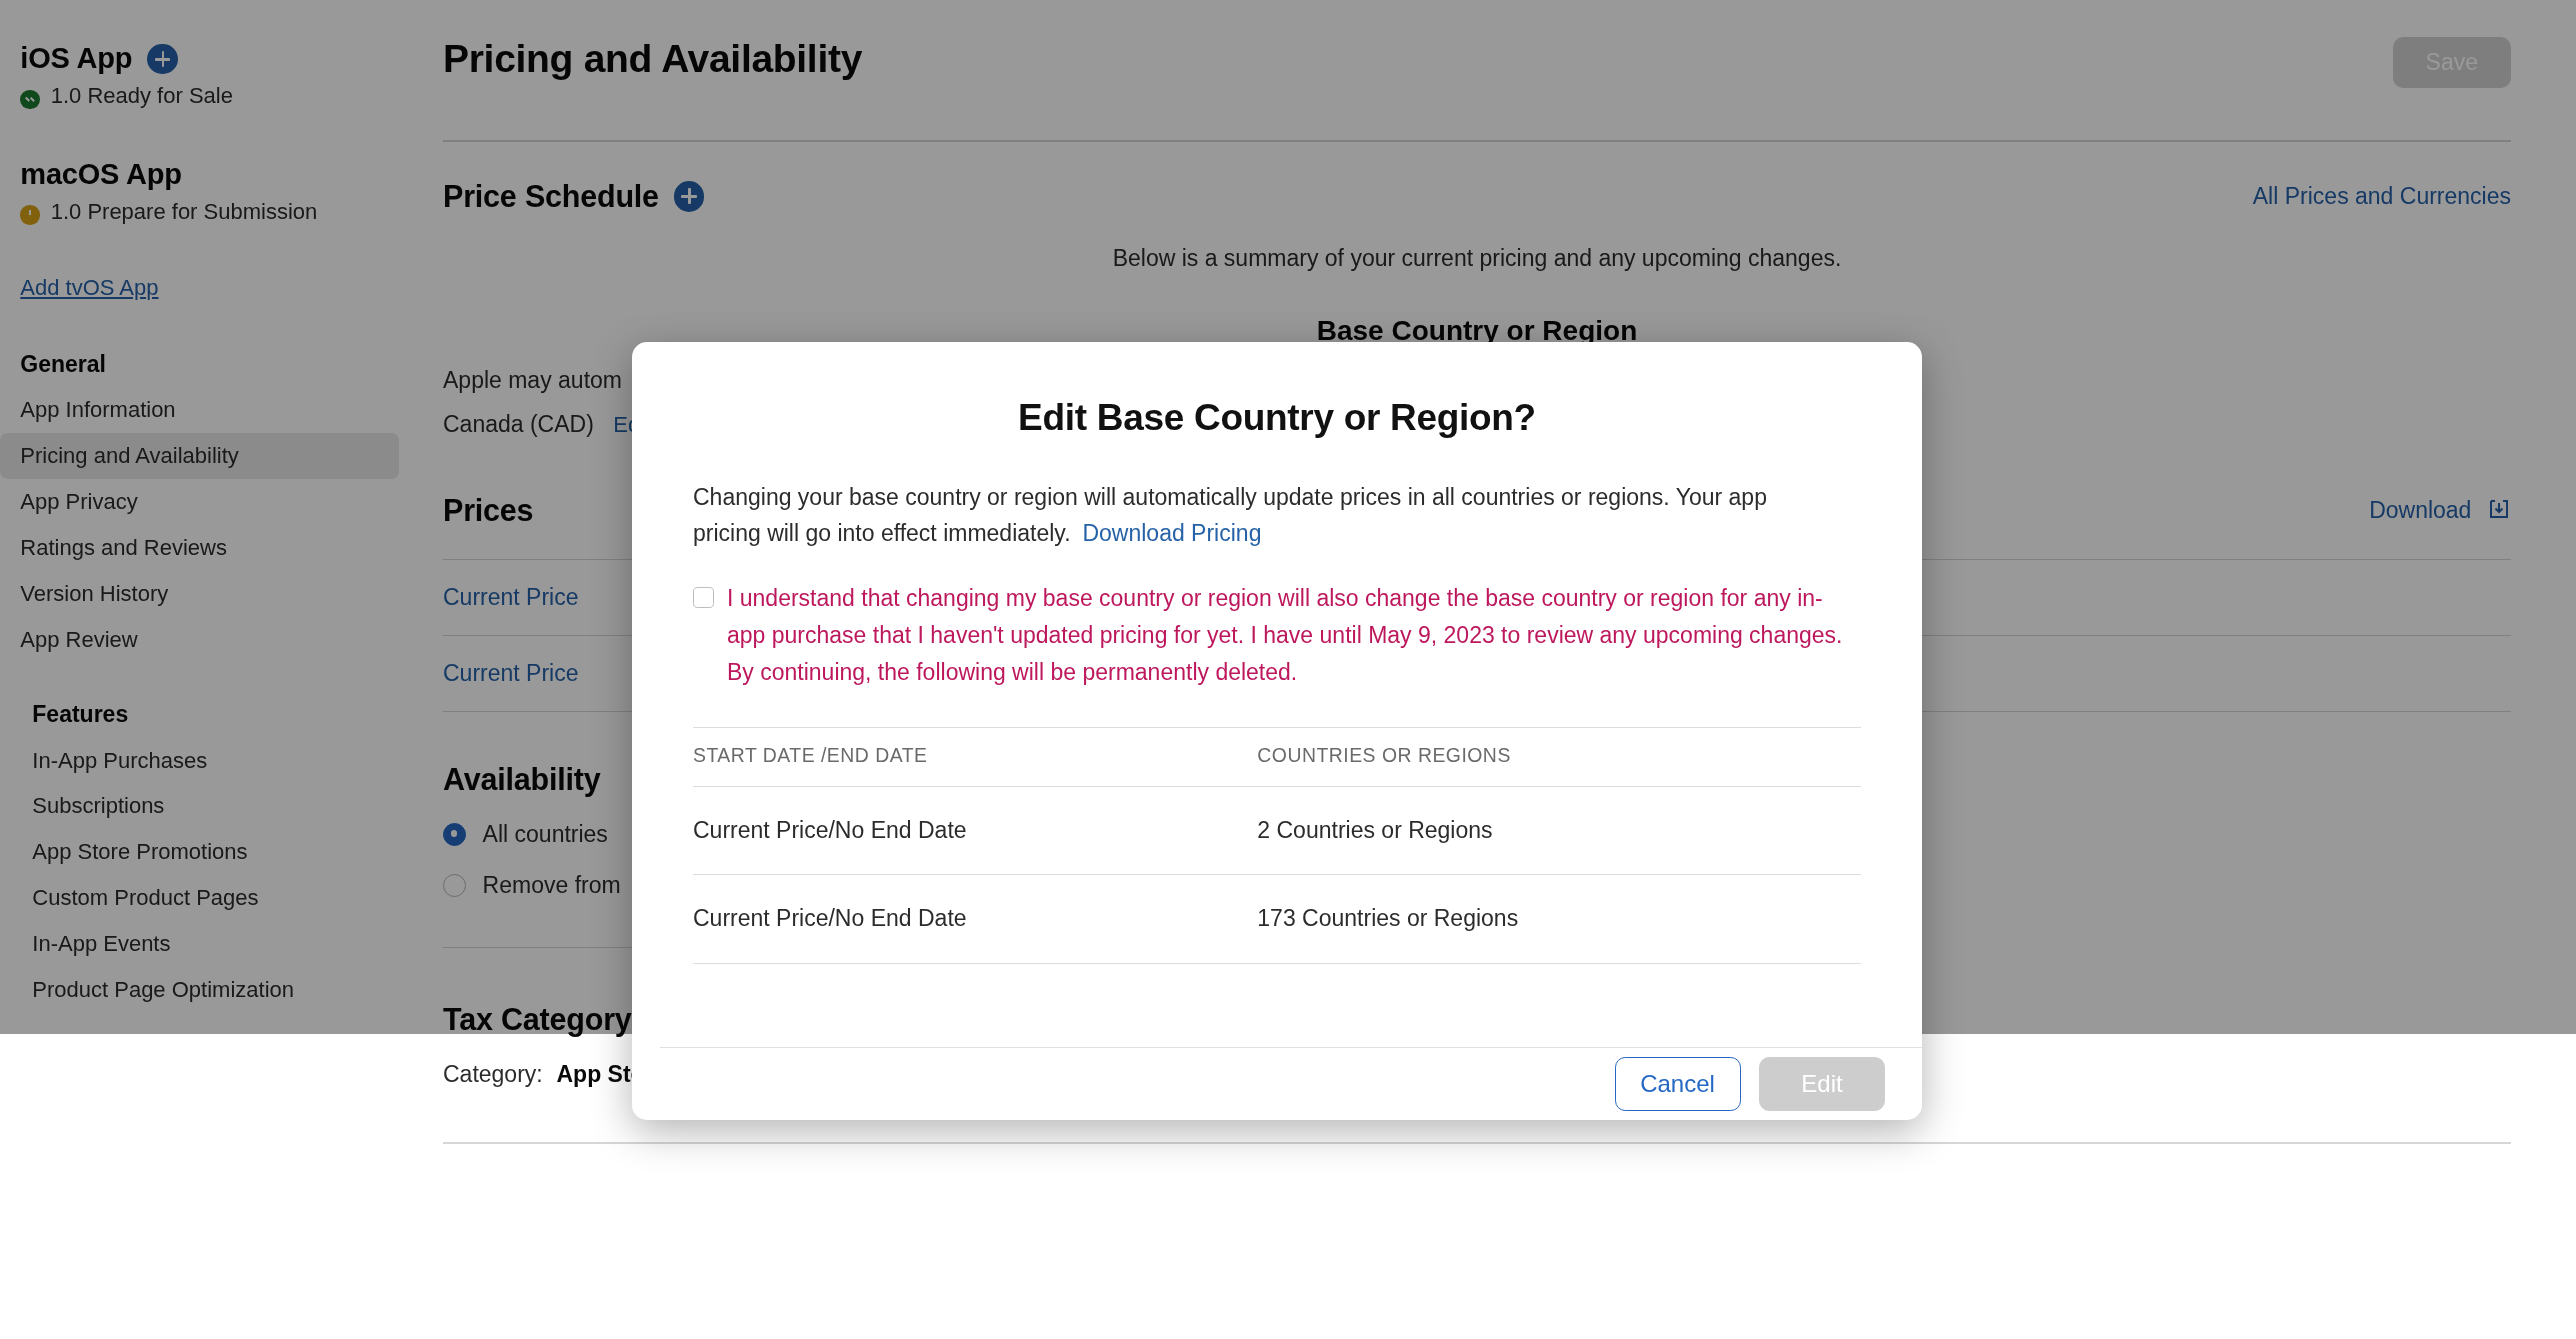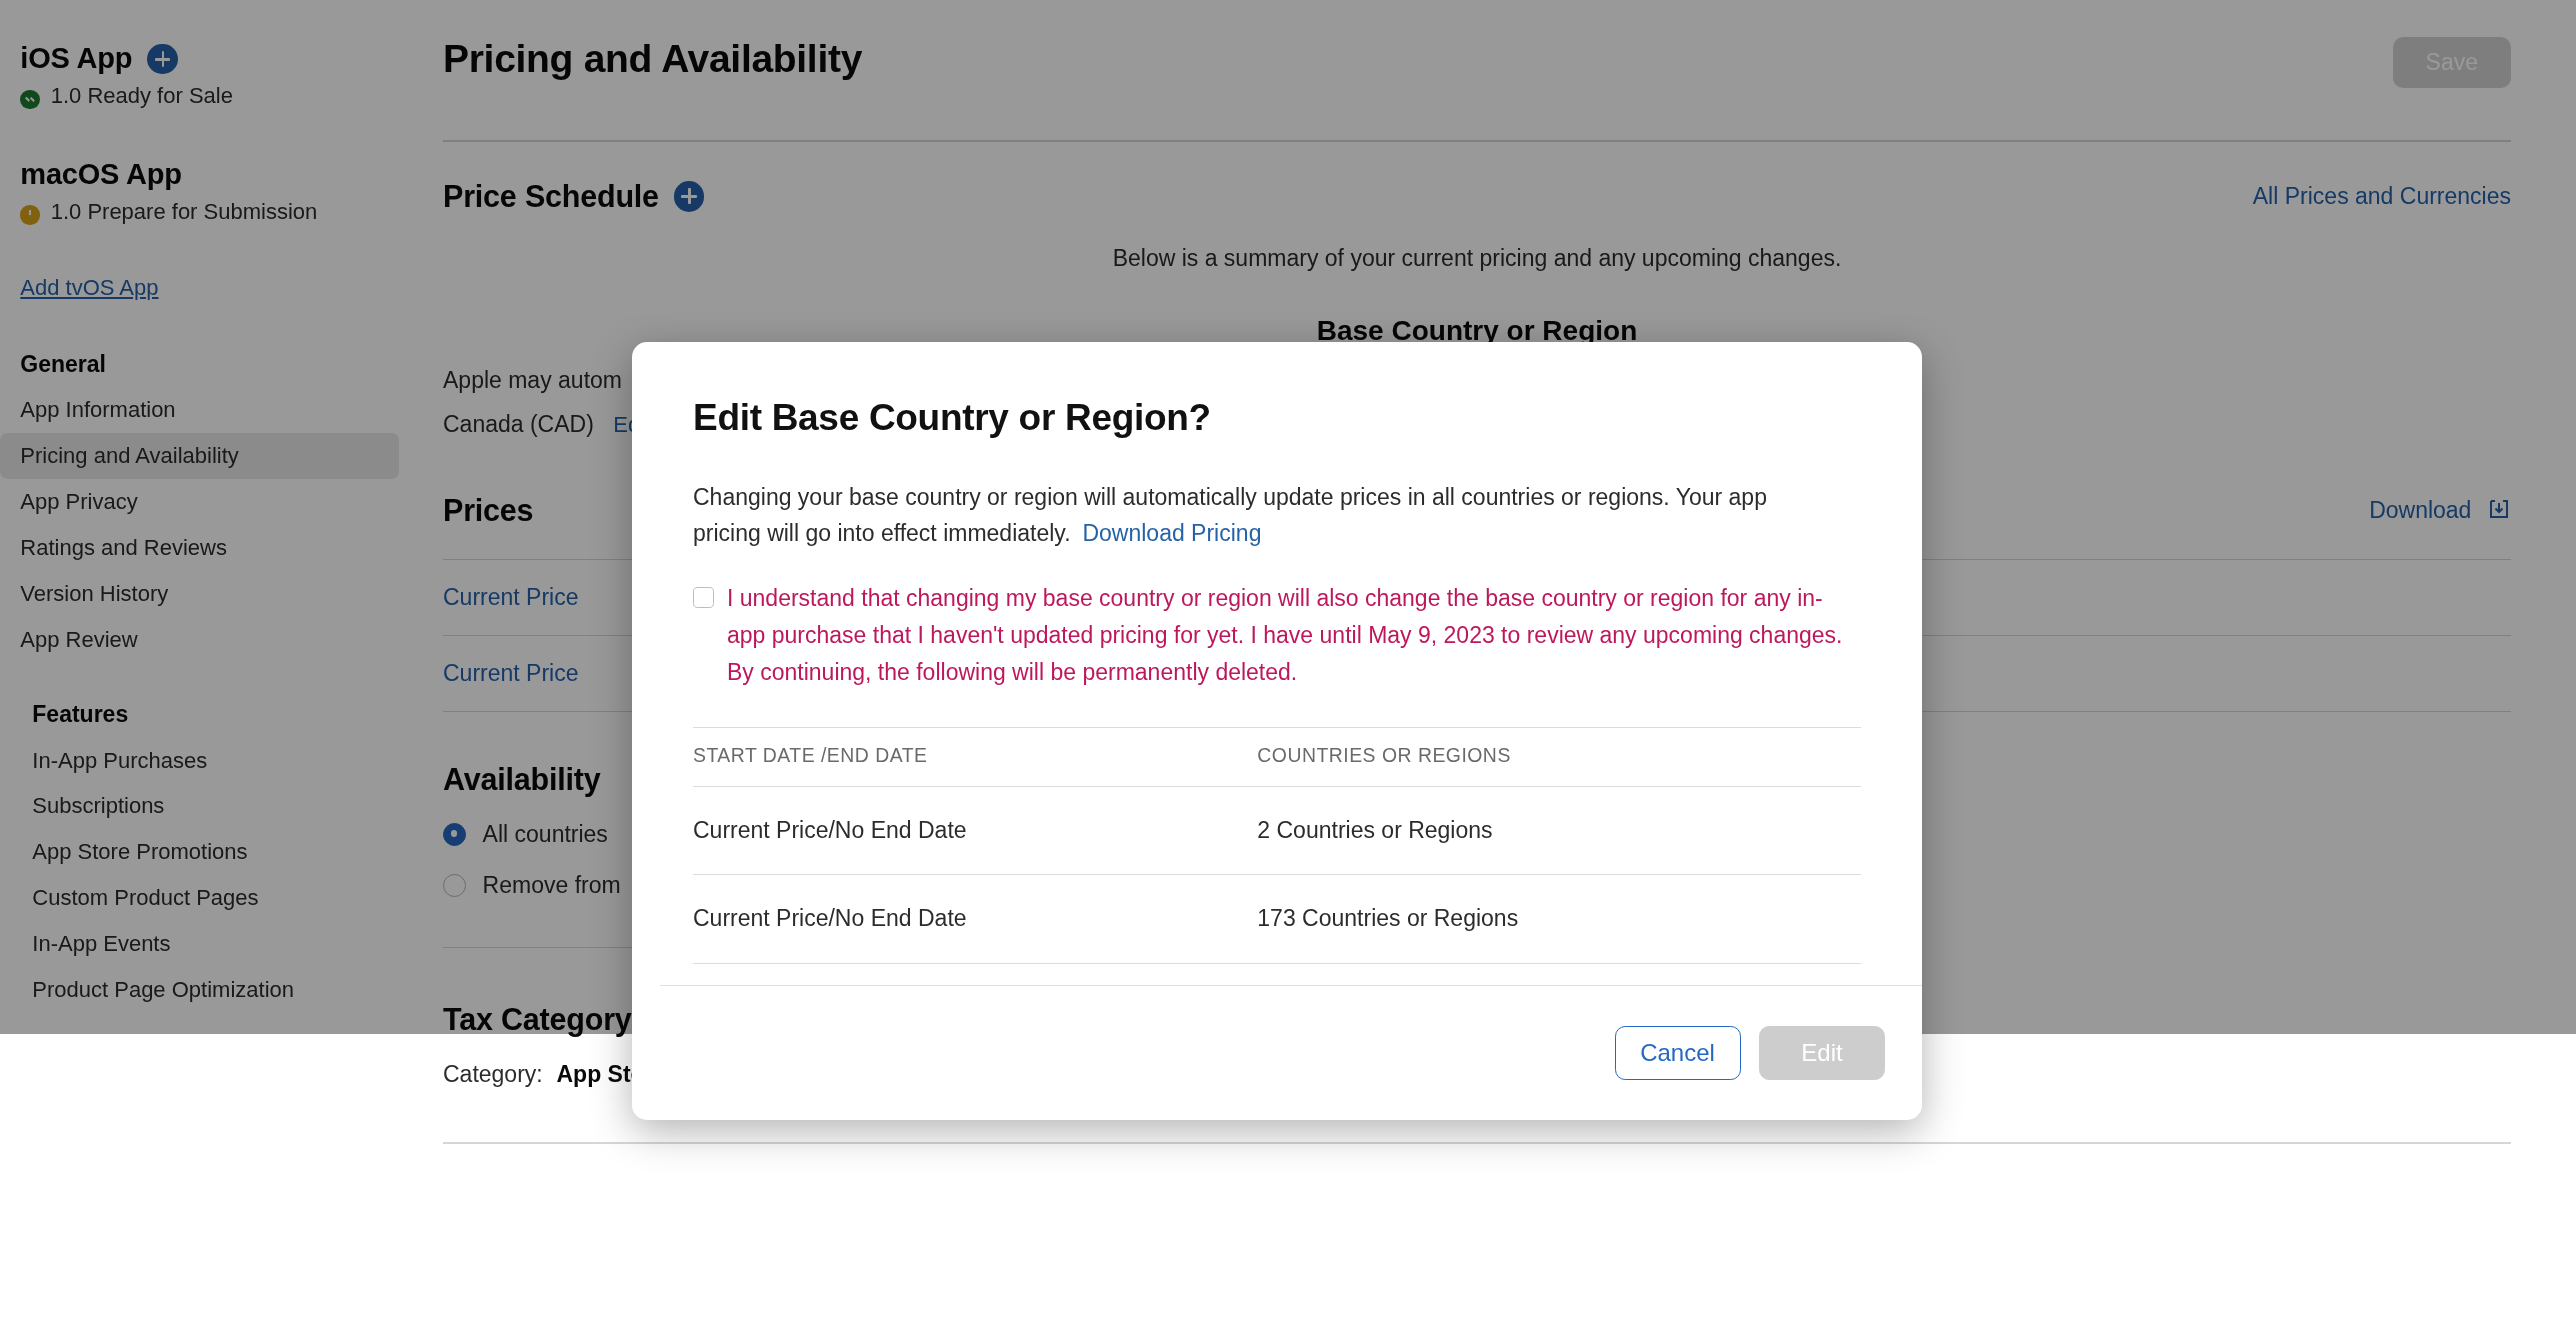--- a/index.html
+++ b/index.html
@@ -169,21 +169,21 @@
     z-index: 100;
     display: flex; flex-direction: column;
     overflow: hidden;
   }
   .modal-body {
     flex: 1 1 auto;
     padding: 55px 61px 0 61px;
     overflow: hidden;
   }
   .modal-title {
-    font-size: 37px; font-weight: 700; color: #111; letter-spacing: -0.3px;
+    font-size: 37px; font-weight: 700; color: #111; letter-spacing: -0.3px; text-align: center;
   }
   .modal-desc {
     margin-top: 41px; font-size: 23px; line-height: 1.56; color: #2c2c2c;
     max-width: 1136px;
   }
   .check-row {
     display: flex; align-items: flex-start; gap: 13px;
     margin-top: 28px;
   }
   .checkbox {
@@ -206,21 +206,21 @@
   .m-table td {
     font-size: 23px; color: #2c2c2c;
     padding: 30px 0 30.5px 0;
     border-bottom: 1.8px solid #dcdcdc;
   }
   .m-table th:nth-child(2), .m-table td:nth-child(2) { width: 52%; padding-left: 3.7px; }
 
   .modal-footer {
     flex: 0 0 auto;
     border-top: 1.8px solid #e0e0e0;
-    padding: 40px 37px;
+    padding: 9px 37px;
     display: flex; justify-content: flex-end; align-items: center; gap: 18.5px; margin-left: 28px;
   }
   .btn {
     font-family: inherit; font-size: 24px;
     border-radius: 10.2px; padding: 12px 0; cursor: pointer;
     min-width: 126px; text-align: center;
   }
   .btn-cancel { background: #fff; color: #2568c4; border: 1.8px solid #2568c4; }
   .btn-edit { background: #cdcdcd; color: #fff; border: 1.8px solid #cdcdcd; cursor: default; }
 </style>

